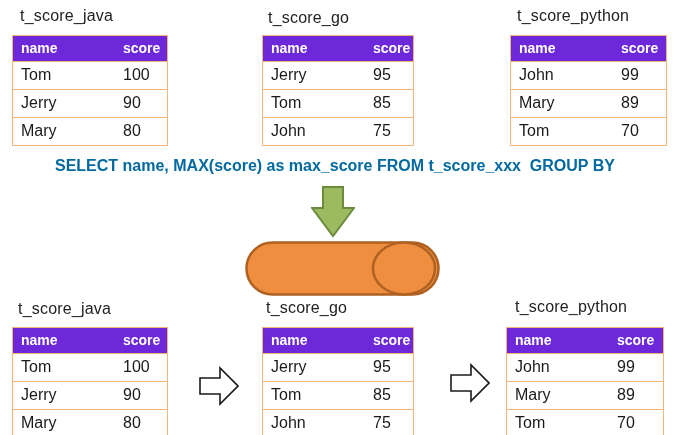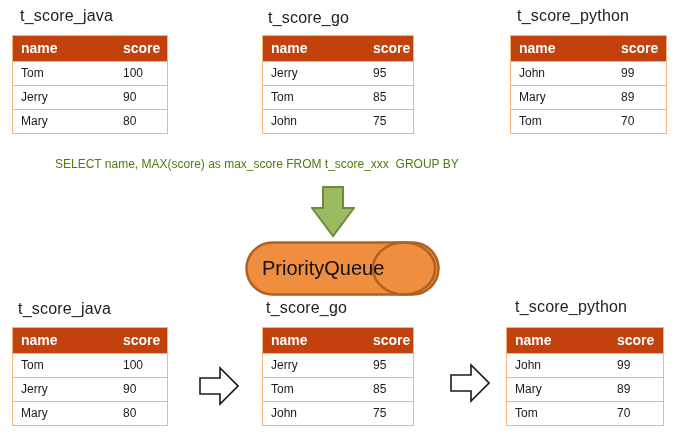--- a/index.html
+++ b/index.html
@@ -4,29 +4,29 @@
 <style>
   html,body { margin:0; padding:0; background:#ffffff; }
   .canvas {
     position:relative; width:676px; height:435px; background:#ffffff;
     font-family:"Liberation Sans", sans-serif; overflow:hidden;border-radius:6px;
   }
   .abs { position:absolute; }
   .tbl-title { font-size:16px; color:#222222; letter-spacing:0.2px; white-space:nowrap; }
   table.score { border-collapse:collapse; background:#ffffff; border:1px solid #F5B47A; table-layout:fixed; }
   table.score th {
-    background:#c2410c; color:#ffffff; font-weight:bold; text-align:left;
+    background:#6d28d9; color:#ffffff; font-weight:bold; text-align:left;
     font-size:14px; padding:4px 8px 5px 8px; border:0;
   }
   table.score td {
-    font-size:12px; color:#1a1a1a; text-align:left;
+    font-size:16px; color:#1a1a1a; text-align:left;
     padding:4px 8px 5px 8px; border-top:1px solid #F5B47A;
   }
   .col-name { width:86px; }
-  .sql-line { font-size:12px; font-weight:normal; color:#4d7c0f; white-space:pre; }
+  .sql-line { font-size:16px; font-weight:bold; color:#0369a1; white-space:pre; }
   .queue-label { font-size:20px; color:#111111; white-space:nowrap; }
   .cylinder-wrap { width:196px; height:56px; }
   .cyl-label-box { left:17px; top:0; height:54px; display:flex; align-items:center; }
 </style>
 </head>
 <body>
 
 <div class="canvas">
 
   <div class="abs tbl-title" style="left:20px;top:7px">t_score_java</div>
@@ -105,23 +105,20 @@
 
   <svg class="abs" style="left:311px;top:186px" width="44" height="52" viewBox="0 0 44 52">
     <polygon points="12,1 32,1 32,22 43,22 22,50 1,22 12,22" fill="#9CBA5F" stroke="#6E8B3D" stroke-width="2"></polygon>
   </svg>
 
   <div class="abs cylinder-wrap" style="left:245px;top:241px">
     <svg width="196" height="56" viewBox="0 0 196 56">
       <rect x="1.5" y="1.5" width="192" height="52" rx="26" fill="#EF8E3F" stroke="#AF6122" stroke-width="2.5"></rect>
       <ellipse cx="159" cy="27.5" rx="31" ry="26" fill="#EF8E3F" stroke="#AF6122" stroke-width="2.5"></ellipse>
     </svg>
-    <div class="abs cyl-label-box">
-      <span class="queue-label">PriorityQueue</span>
-    </div>
   </div>
 
   <div class="abs tbl-title" style="left:18px;top:300px">t_score_java</div>
   <table class="abs score" style="left:12px;top:327px;width:156px">
     <thead>
       <tr>
         <th class="col-name">name</th>
         <th>score</th>
       </tr>
     </thead>

